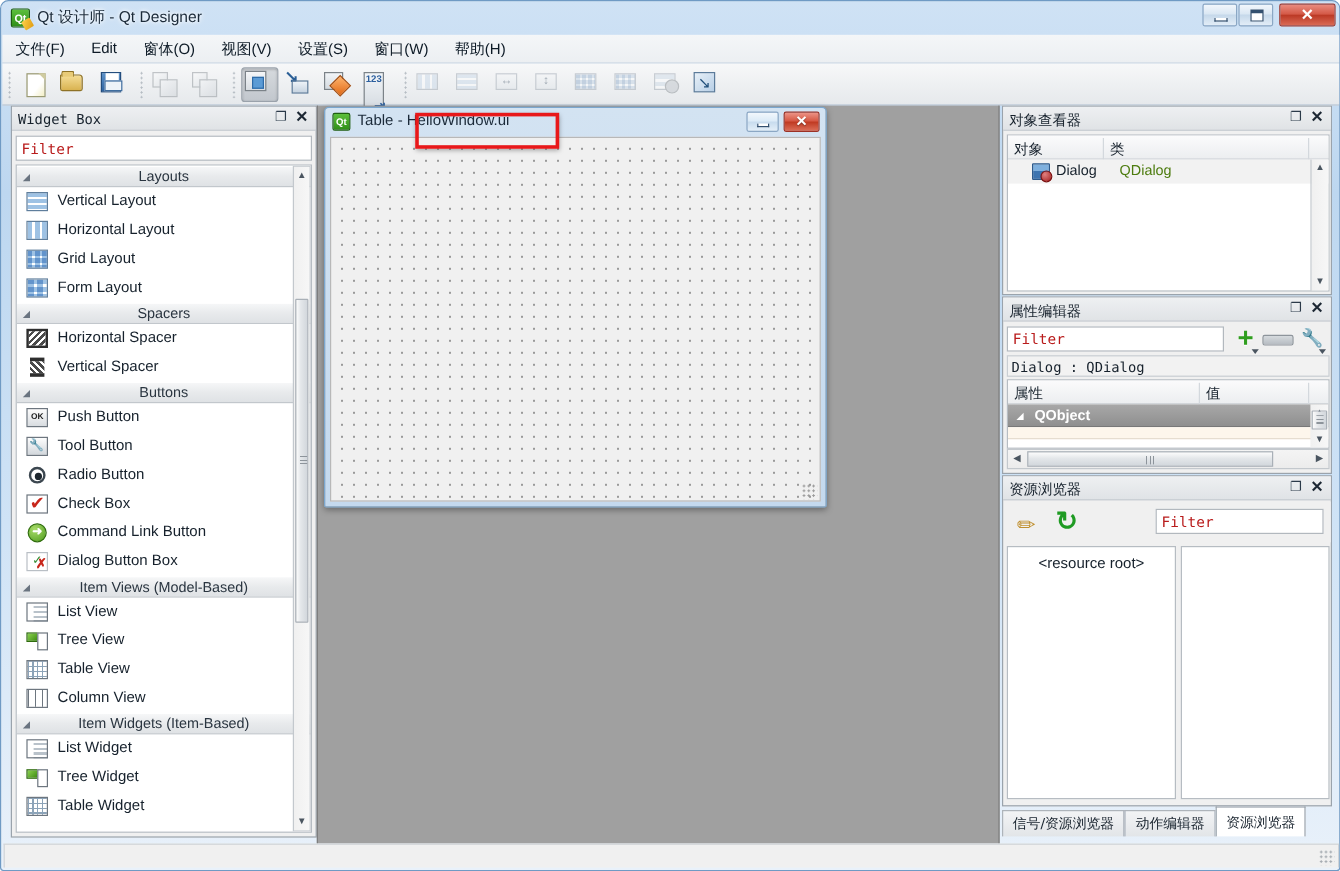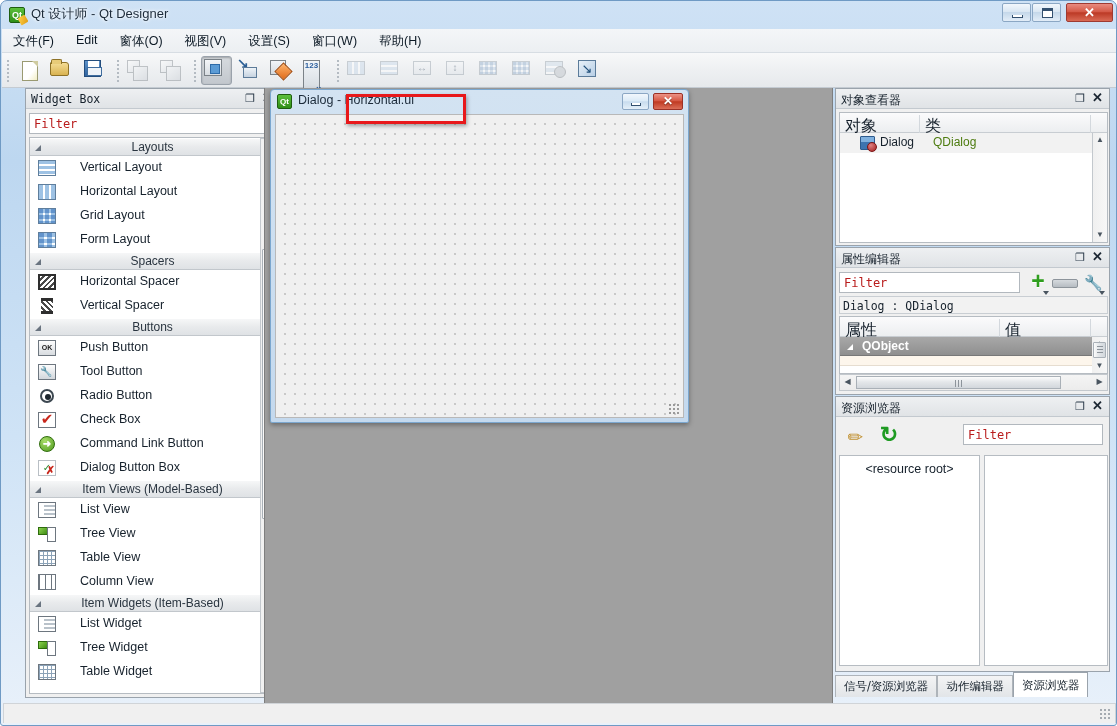--- a/index.html
+++ b/index.html
@@ -396,21 +396,21 @@
     background: #ffffff;
     border: 1px solid #b2b8be;
     font-family: "DejaVu Sans Mono", "Liberation Mono", monospace;
     font-size: 12px;
     color: #b91c1c;
     padding: 3px 0 0 4px;
   }
 
   
   #widget-box {
-    left: 24px; top: 87px; width: 255px; height: 610px;
+    left: 8px; top: 87px; width: 255px; height: 610px;
   }
   #wb-filter { left: 3px; top: 24px; width: 247px; }
   #wb-list {
     position: absolute; left: 3px; top: 48px;
     width: 247px; height: 557px;
     background: #ffffff;
     border: 1px solid #b6bcc2;
     overflow: hidden;
   }
   .wb-group {
@@ -426,21 +426,21 @@
   .wb-group .tri {
     position: absolute; left: 5px; top: 6px;
     width: 0; height: 0;
     border-style: solid;
     border-width: 0 0 6px 6px;
     border-color: transparent transparent #6a7480 transparent;
   }
   .wb-item {
     position: relative;
     height: 24px;
-    padding-left: 50px;
+    padding-left: 34px;
     font-size: 12.5px; color: #16212c;
     line-height: 23px;
     white-space: nowrap;
   }
   .wb-icon {
     position: absolute; left: 8px; top: 4px;
     width: 18px; height: 16px;
   }
   
   .wbi-vlayout {
@@ -590,21 +590,21 @@
     border: 1px solid #b6bcc2;
   }
   .tbl-header {
     position: relative;
     height: 20px;
     background: linear-gradient(to bottom, #fbfbfc, #eceef0);
     border-bottom: 1px solid #c8cdd2;
   }
   .tbl-header .th {
     position: absolute; top: 2px;
-    font-size: 16px; color: #16212c;
+    font-size: 12px; color: #16212c;
     font-family: "DejaVu Sans", "Liberation Sans", sans-serif;
     border-right: 1px solid #d3d8dd;
     height: 18px; padding-left: 5px; padding-top: 1px;
   }
   .oi-row {
     position: relative; height: 20px;
     background: #f2f2f2;
   }
   .oi-row .oi-icon {
     position: absolute; left: 20px; top: 3px;
@@ -1003,21 +1003,21 @@
         <div class="arrow dn">▼</div>
       </div>
     </div>
   </div>
 
   <div id="workspace">
 
     <div id="form-window">
       <div id="form-titlebar">
         <div id="form-icon">Qt</div>
-        <div id="form-title-text">Dialog - Horizontal.ui</div>
+        <div id="form-title-text">Table - HelloWindow.ui</div>
         <div class="fwinbtn min">
           <div class="fmin-bar"></div>
         </div>
         <div class="fwinbtn close">
           <div class="fclose-x">✕</div>
         </div>
       </div>
       <div id="form-canvas">
         <div id="form-grip"></div>
       </div>

